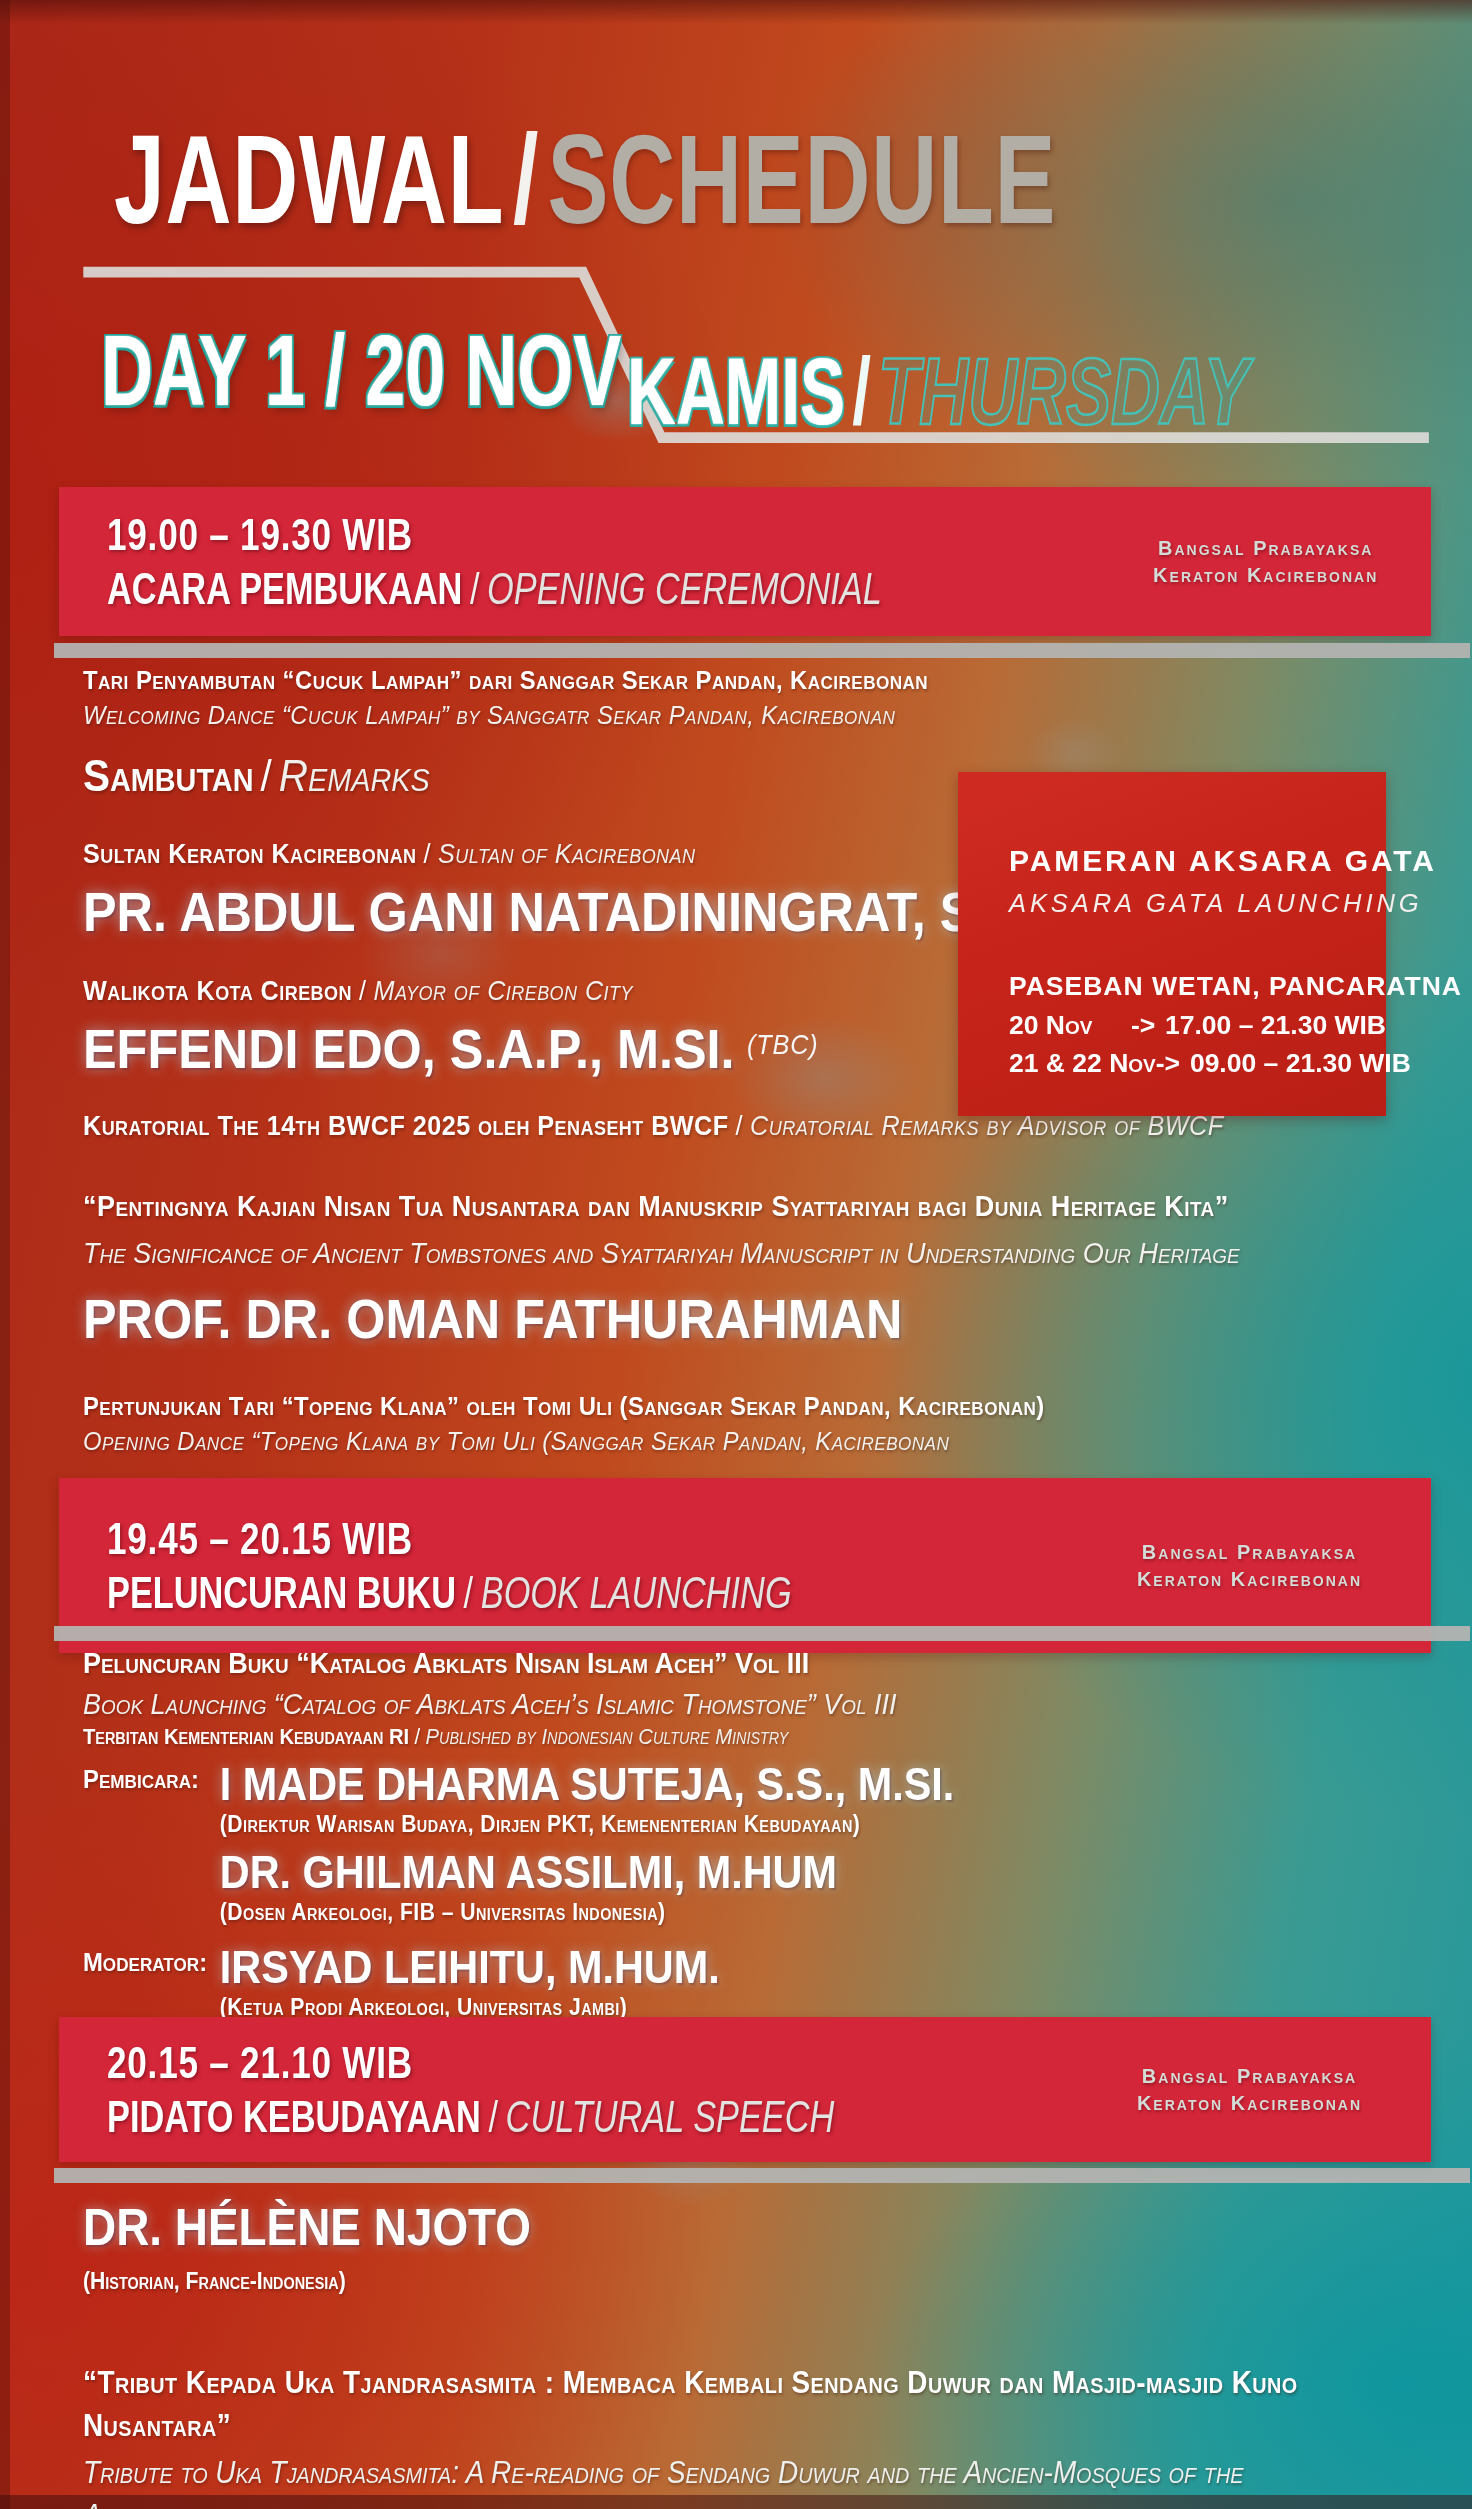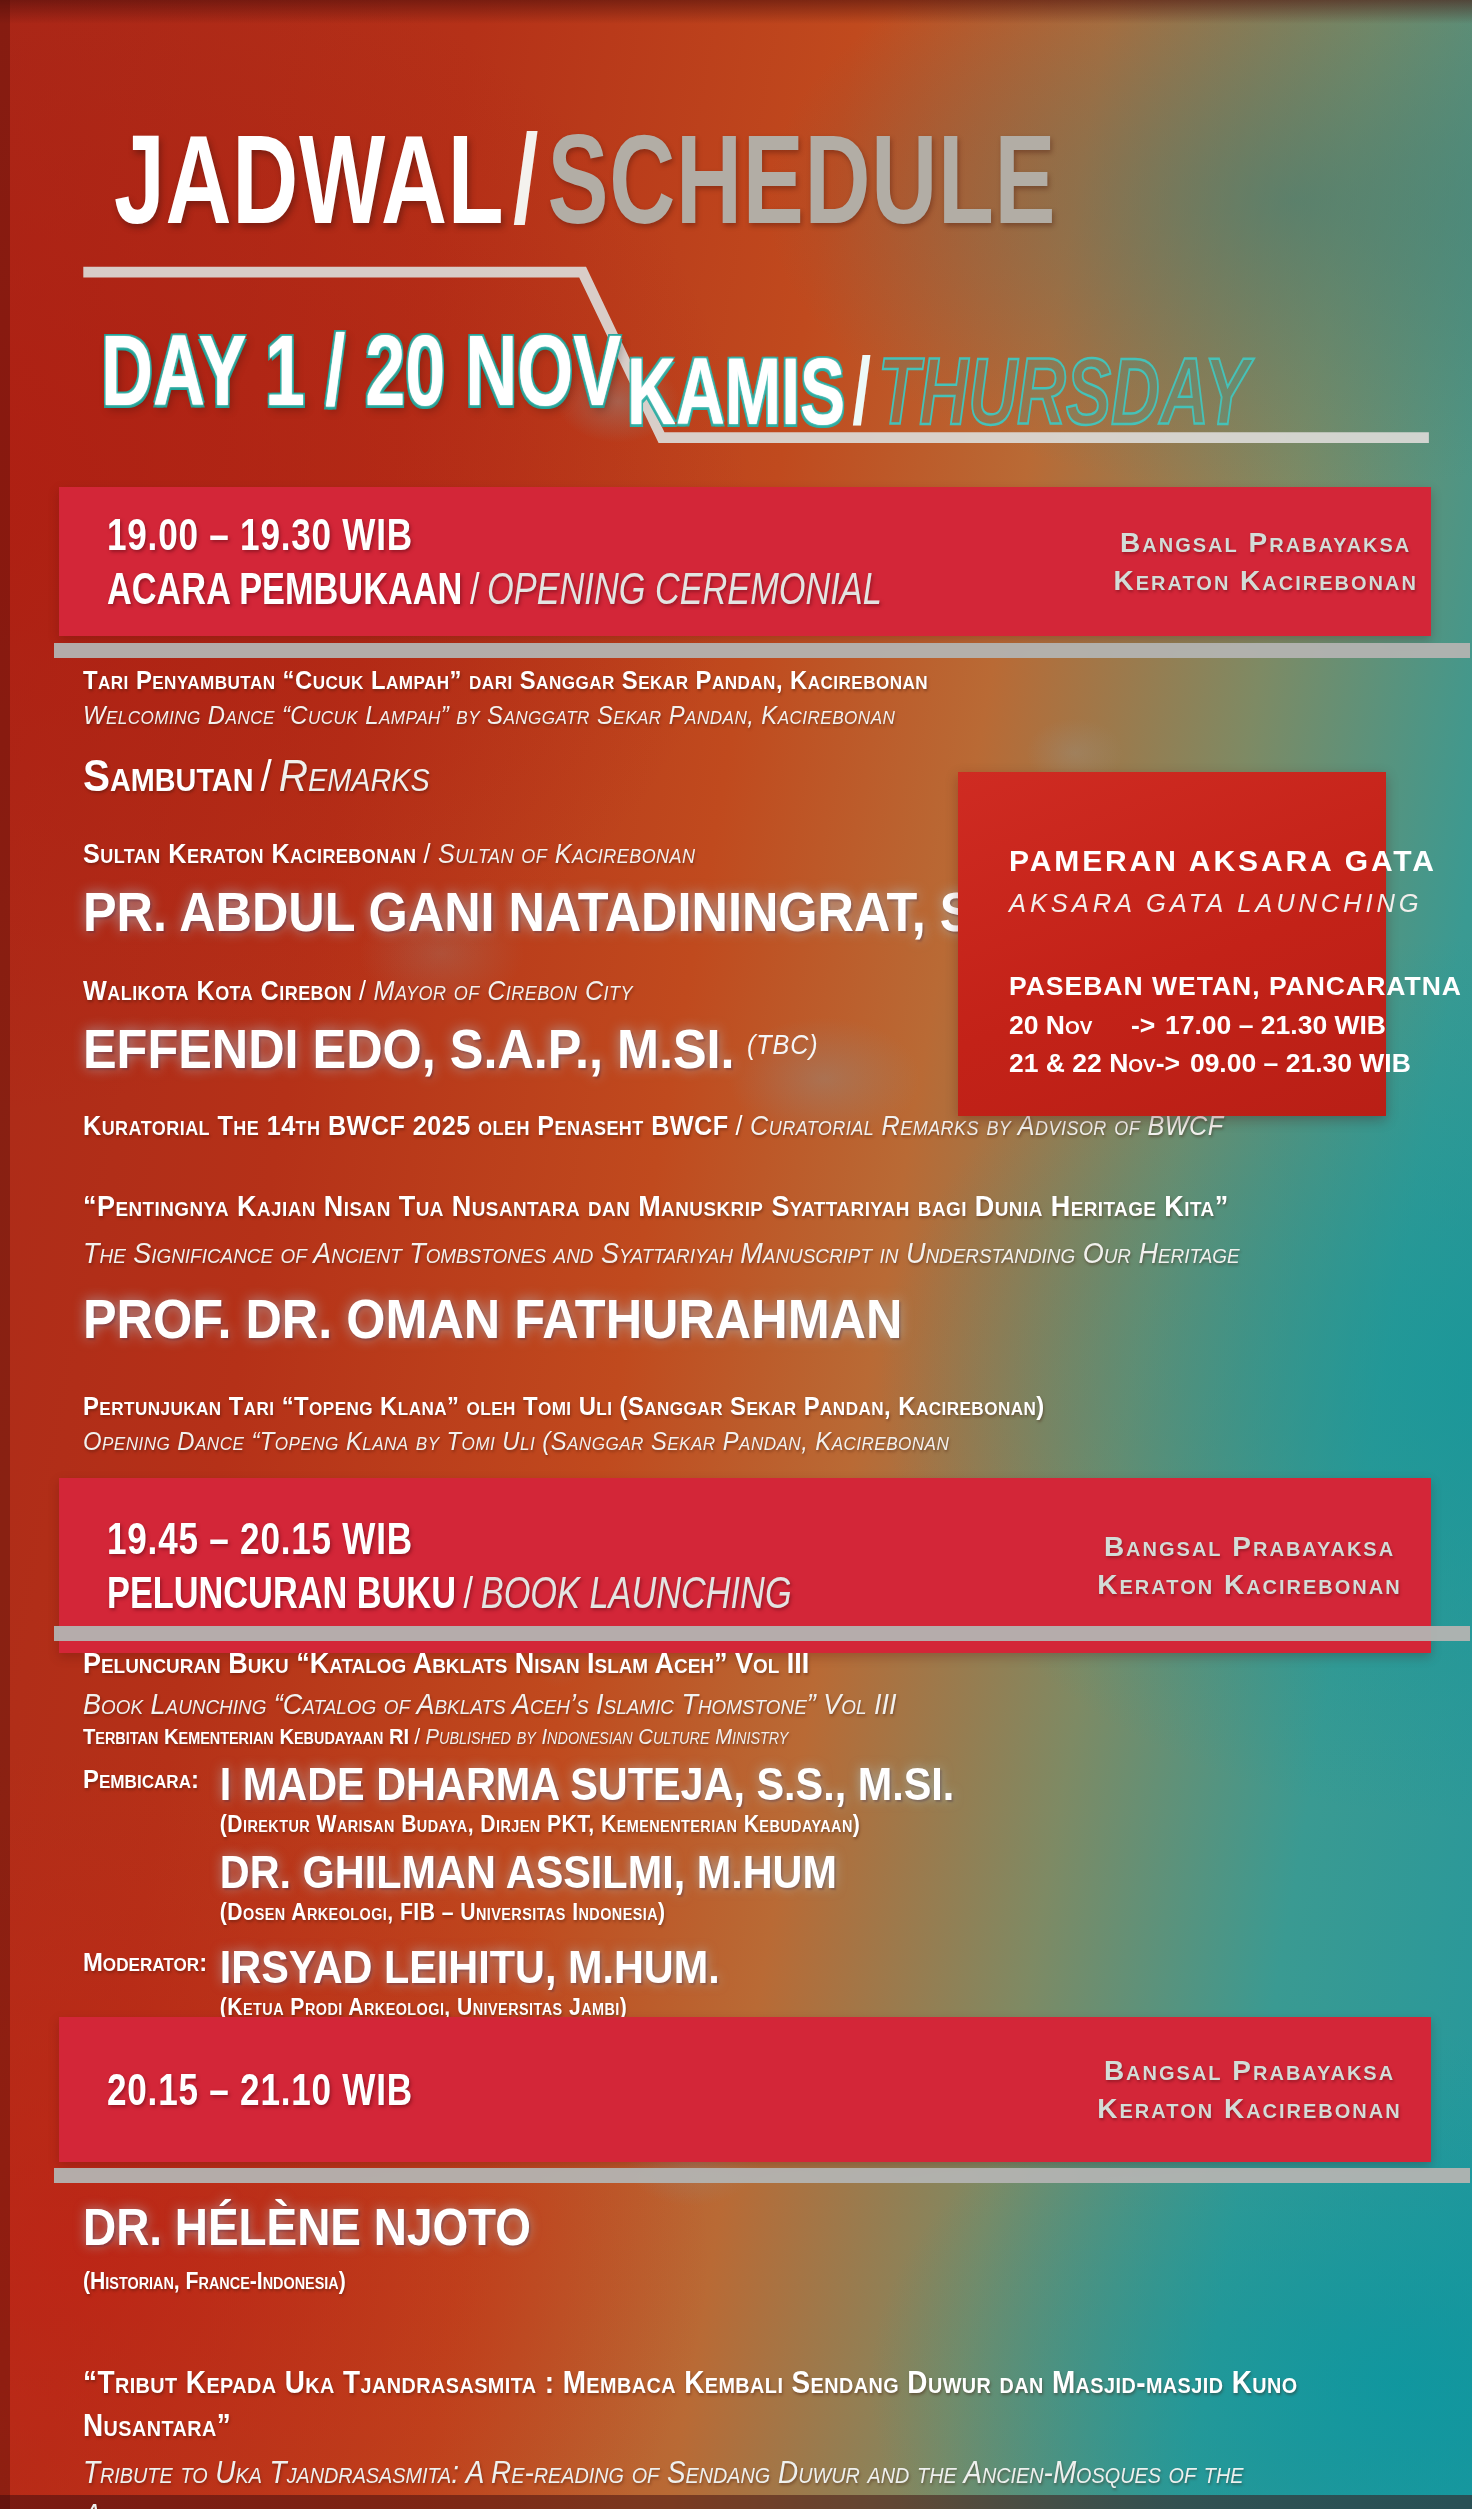--- a/index.html
+++ b/index.html
@@ -49,21 +49,21 @@
 
   
   .session{position:absolute;left:59px;width:1372px;background:var(--session_red,#d32638);color:#fff;
     display:flex;justify-content:space-between;align-items:center;padding:0 0 0 48px;box-sizing:border-box;
     box-shadow:0 3.9px 9.8px rgba(70,10,10,.25);}
   .s-left{display:flex;flex-direction:column;gap:9.8px;}
   .s-time{font-size:45px;font-weight:700;line-height:1;letter-spacing:1px;text-shadow:2px 2px 3.9px rgba(90,10,20,.5);}
   .s-title{font-size:44px;font-weight:700;line-height:1;text-shadow:2px 2px 3.9px rgba(90,10,20,.5);}
   .s-title .st-sep{font-weight:400;margin:0 9.8px;color:#f1f1ef;}
   .s-title .st-en{font-style:italic;font-weight:400;color:#e3e4e2;}
-  .s-venue{width:363px;text-align:center;font-variant:small-caps;font-weight:700;font-size:28px;line-height:1.35;
+  .s-venue{width:363px;text-align:center;font-variant:small-caps;font-weight:700;font-size:20px;line-height:1.35;
     color:var(--venue_text,#d3dcd7);letter-spacing:2px;text-shadow:1px 2px 2.9px rgba(90,10,20,.45);}
 
   .bar{position:absolute;left:54px;width:1416px;height:14.7px;background:var(--divider_gray,#b3b3b1);opacity:.95;}
 
   
   .region{position:absolute;left:83px;width:1372px;color:#fff;transform:scaleX(.9);transform-origin:0 0;}
   .region p,.region h2,.region h3,.region div{margin:0;}
   .txt-shadow, .region{text-shadow:1px 2px 2.9px rgba(60,20,10,.4);}
 
   .b-id{font-variant:small-caps;font-weight:700;font-size:26.5px;line-height:35px;letter-spacing:0.5px;}
@@ -217,20 +217,23 @@
     <div class="speaker-row mod">
       <span class="sp-label">Moderator:</span>
       <span class="sp-name">IRSYAD LEIHITU, M.HUM.</span>
     </div>
     <p class="affil">(Ketua Prodi Arkeologi, Universitas Jambi)</p>
   </section>
 
   <section class="session" style="top:2017px;height:145px;">
     <div class="s-left">
       <div class="s-time"><span class="cx78">20.15 – 21.10 WIB</span></div>
+      <div class="s-title">
+        <span class="cx78"><span class="st-id">PIDATO KEBUDAYAAN</span><span class="st-sep">/</span><span class="st-en">CULTURAL SPEECH</span></span>
+      </div>
     </div>
     <div class="s-venue">
       <div>Bangsal Prabayaksa</div>
       <div>Keraton Kacirebonan</div>
     </div>
   </section>
   <div class="bar" style="top:2168px;"></div>
 
   <section class="region" style="top:2196px;">
     <h2 class="s3-name">DR. HÉLÈNE NJOTO</h2>

